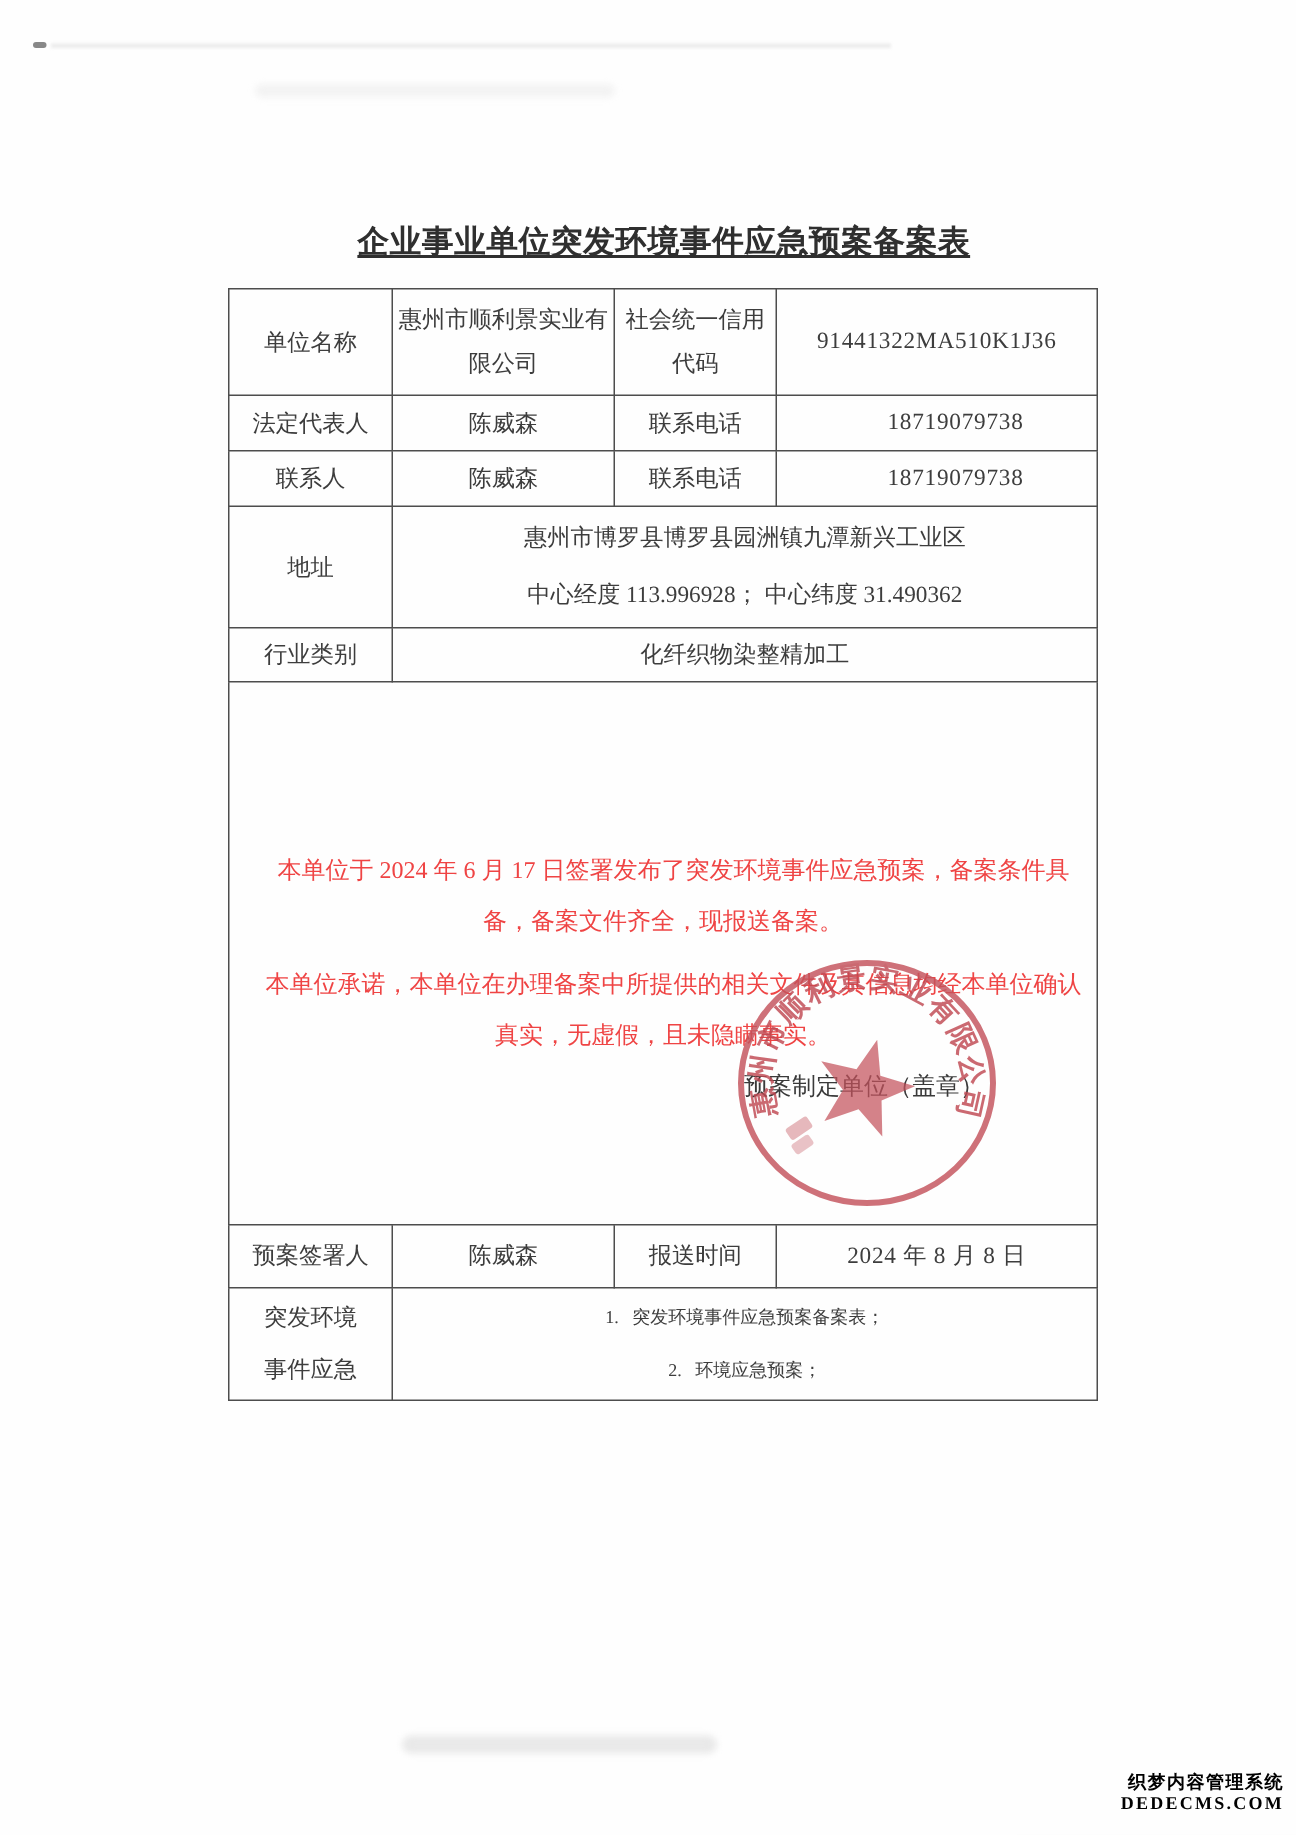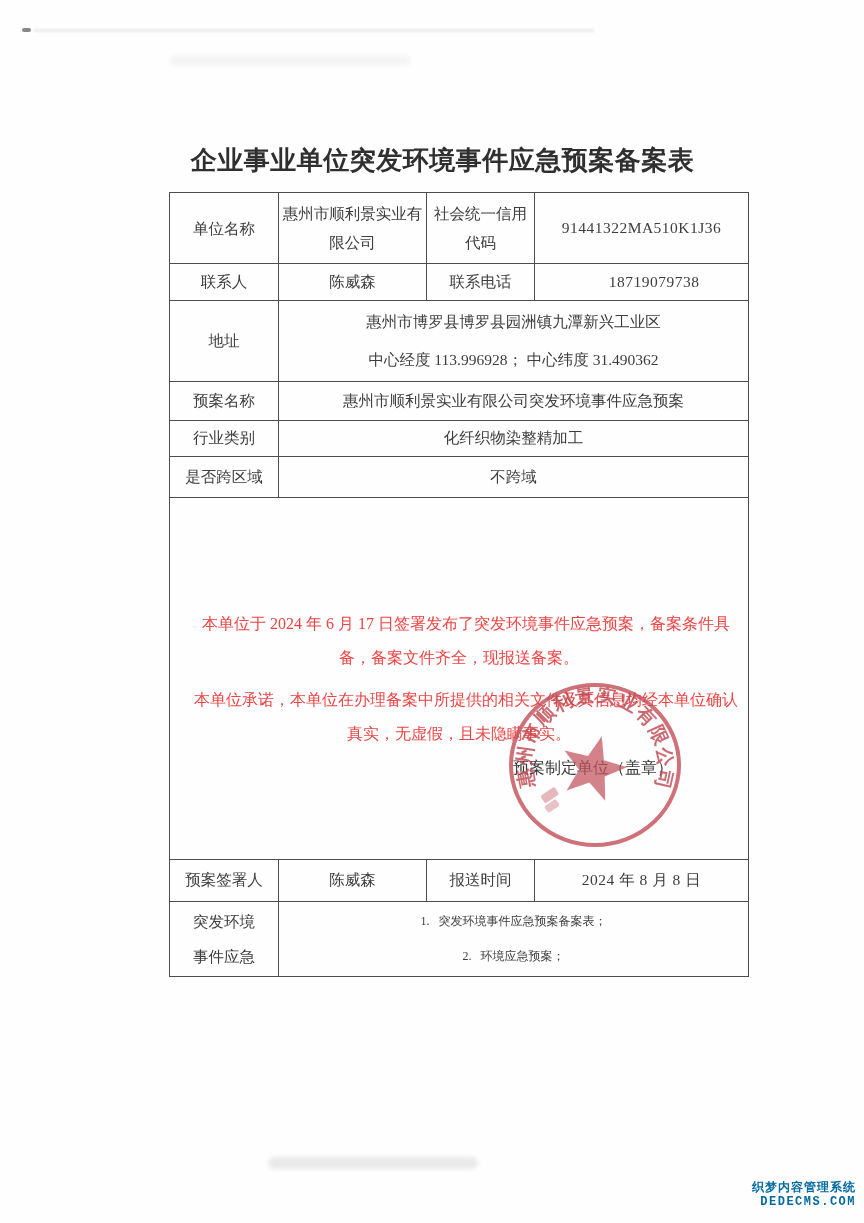--- a/index.html
+++ b/index.html
@@ -7,42 +7,42 @@
   .page{position:relative;width:864px;height:1223px;background:#fefefe;
         font-family:"Liberation Serif","DejaVu Serif",serif;color:#3d3d3d;}
 
   
   .scan-dash{position:absolute;left:22px;top:28px;width:9px;height:4px;background:#6a6a6a;border-radius:2px;opacity:.8;}
   .scan-streak{position:absolute;left:34px;top:29px;width:560px;height:3px;background:#ececec;filter:blur(1px);}
   .scan-smudge-mid{position:absolute;left:268px;top:1157px;width:210px;height:12px;background:#e9e9e9;border-radius:6px;filter:blur(2px);}
   .scan-smudge-top{position:absolute;left:170px;top:56px;width:240px;height:9px;background:#f3f3f3;border-radius:5px;filter:blur(2px);}
 
   .doc-title{position:absolute;left:153px;top:146px;width:579px;text-align:center;
-             font-size:26px;font-weight:bold;color:#2f2f2f;line-height:30px;letter-spacing:.5px;}
+             font-size:21px;font-weight:bold;color:#2f2f2f;line-height:30px;letter-spacing:.5px;text-decoration:underline;}
 
-  table.filing{position:absolute;left:169px;top:192px;width:579px;border-collapse:collapse;table-layout:fixed;}
+  table.filing{position:absolute;left:152px;top:192px;width:579px;border-collapse:collapse;table-layout:fixed;}
   table.filing td{border:1px solid #4d4d4d;font-size:15.5px;color:#3d3d3d;
                   text-align:center;vertical-align:middle;padding:2px 3px;overflow:hidden;}
   td.two-line{line-height:29px;}
   td.val-num{color:#6e6e6e;text-align:left;padding-left:10px;letter-spacing:.5px;}
   td.addr-cell{line-height:38px;padding:0;}
   td.decl-cell{text-align:left;vertical-align:top;position:relative;padding:0 6px;}
   .decl-para{margin:0;font-size:16px;line-height:34px;text-indent:14px;color:#ef4444;}
   .decl-para + .decl-para{margin-top:8px;}
   .stamp-label{position:absolute;left:343px;top:261px;font-size:16px;line-height:17px;
                color:#3a3a3a;white-space:nowrap;text-align:right;}
   .stamp-wrap{position:absolute;left:335px;top:183px;width:180px;height:170px;pointer-events:none;}
   td.left-val{text-align:left;padding-left:18px;}
   td.attach-label{line-height:35px;}
   td.attach-cell{text-align:left;vertical-align:middle;padding-left:38px;}
   .attach-line{white-space:pre;line-height:35px;font-size:12px;}
 
   .watermark{position:absolute;right:8px;top:1181px;text-align:right;
-             font-family:Liberation Mono, monospace;
-             color:#0369a1;text-shadow:0 0 2px #ffffff;}
+             font-family:Liberation Serif, serif;
+             color:#000000;text-shadow:0 0 2px #ffffff;}
   .watermark .wm1{font-size:12px;font-weight:bold;letter-spacing:1px;line-height:14px;}
   .watermark .wm2{font-size:12px;font-weight:bold;letter-spacing:1.5px;line-height:14px;}
 </style>
 </head>
 <body>
 
 <div class="page">
 
   <div class="scan-dash"></div>
   <div class="scan-streak"></div>
@@ -59,43 +59,41 @@
         <col style="width:214px">
     </colgroup>
     <tbody>
         <tr style="height:71px">
       <td class="two-line">单位名称</td>
       <td class="two-line">惠州市顺利景实业有限公司</td>
       <td class="two-line">社会统一信用代码</td>
       <td class="val-num">91441322MA510K1J36</td>
     </tr>
     <tr style="height:37px">
+      <td>法定代表人</td>
+      <td>陈威森</td>
+      <td>联系电话</td>
+      <td class="val-num" style="padding-left:28px">18719079738</td>
+    </tr>
+    <tr style="height:37px">
       <td>联系人</td>
       <td>陈威森</td>
       <td>联系电话</td>
       <td class="val-num" style="padding-left:28px">18719079738</td>
     </tr>
     <tr style="height:76px">
       <td>地址</td>
       <td class="addr-cell" colspan="3">
         <div>惠州市博罗县博罗县园洲镇九潭新兴工业区</div>
         <div>中心经度 113.996928； 中心纬度 31.490362</div>
       </td>
     </tr>
-    <tr style="height:39px">
-      <td>预案名称</td>
-      <td colspan="3">惠州市顺利景实业有限公司突发环境事件应急预案</td>
-    </tr>
     <tr style="height:36px">
       <td>行业类别</td>
       <td colspan="3">化纤织物染整精加工</td>
-    </tr>
-    <tr style="height:41px">
-      <td>是否跨区域</td>
-      <td colspan="3">不跨域</td>
     </tr>
     <tr style="height:362px">
       <td class="decl-cell" colspan="4">
         <p class="decl-para">本单位于 2024 年 6 月 17 日签署发布了突发环境事件应急预案，备案条件具备，备案文件齐全，现报送备案。</p>
         <p class="decl-para">本单位承诺，本单位在办理备案中所提供的相关文件及其信息均经本单位确认真实，无虚假，且未隐瞒事实。</p>
         <span class="stamp-label">预案制定单位（盖章）</span>
         <div class="stamp-wrap">
           <svg width="180" height="170" viewBox="0 0 180 170">
             <g opacity="0.82" filter="url(#blur)">
               <defs>

